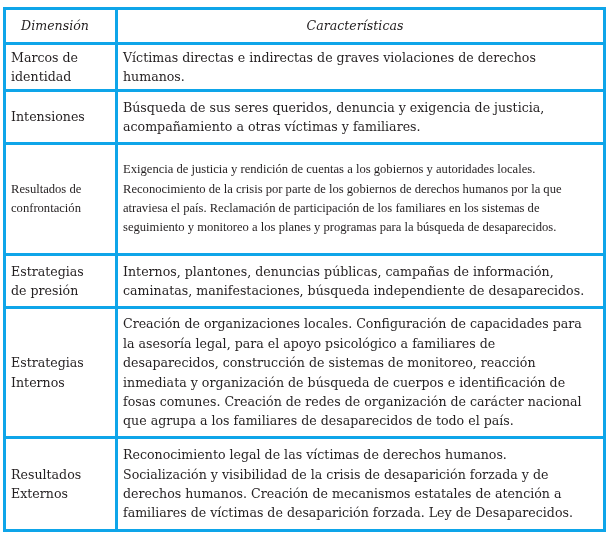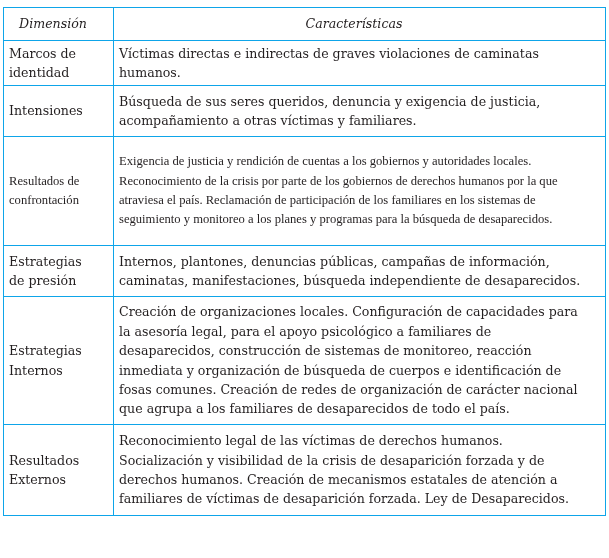--- a/index.html
+++ b/index.html
@@ -7,21 +7,21 @@
   table.dims {
     position: absolute; left: 3px; top: 7px;
     width: 603px;
     border-collapse: collapse;
     font-family: "DejaVu Serif", serif;
     font-size: 12.6px;
     color: #231f20;
     line-height: 19.4px;
   }
   table.dims td, table.dims th {
-    border: 1px solid #0ea5e9;
+    border: 3px solid #0ea5e9;
     padding: 0 16px 0 5px;
     vertical-align: middle;
     text-align: left;
     font-weight: normal;
   }
   table.dims th { font-style: italic; text-align: center; height: 32px; }
   table.dims td.dim { width: 88px; }
   tr.r1 td { height: 44px; }
   tr.r2 td { height: 36px; }
   tr.r3 td { height: 50px; }
@@ -36,21 +36,21 @@
 <table class="dims">
   <thead>
     <tr>
       <th class="dim">Dimensión</th>
       <th>Características</th>
     </tr>
   </thead>
   <tbody>
     <tr class="r1">
       <td class="dim">Marcos de identidad</td>
-      <td>Víctimas directas e indirectas de graves violaciones de caminatas humanos.</td>
+      <td>Víctimas directas e indirectas de graves violaciones de derechos humanos.</td>
     </tr>
     <tr class="r3">
       <td class="dim">Intensiones</td>
       <td>Búsqueda de sus seres queridos, denuncia y exigencia de justicia, acompañamiento a otras víctimas y familiares.</td>
     </tr>
     <tr class="r4">
       <td class="dim">Resultados de confrontación</td>
       <td>Exigencia de justicia y rendición de cuentas a los gobiernos y autoridades locales. Reconocimiento de la crisis por parte de los gobiernos de derechos humanos por la que atraviesa el país. Reclamación de participación de los familiares en los sistemas de seguimiento y monitoreo a los planes y programas para la búsqueda de desaparecidos.</td>
     </tr>
     <tr class="r5">

